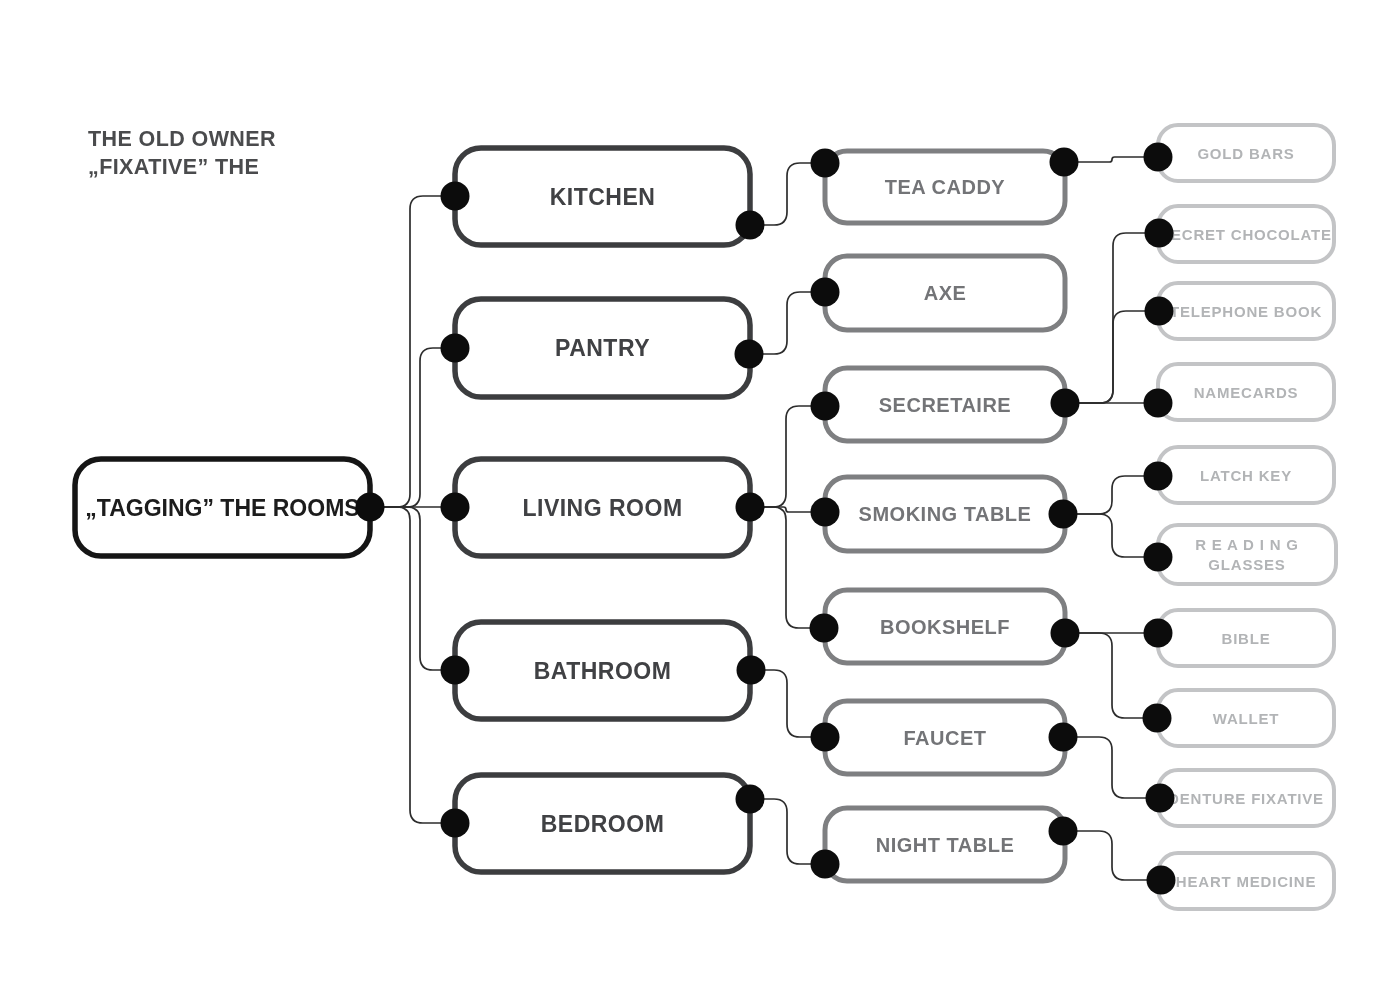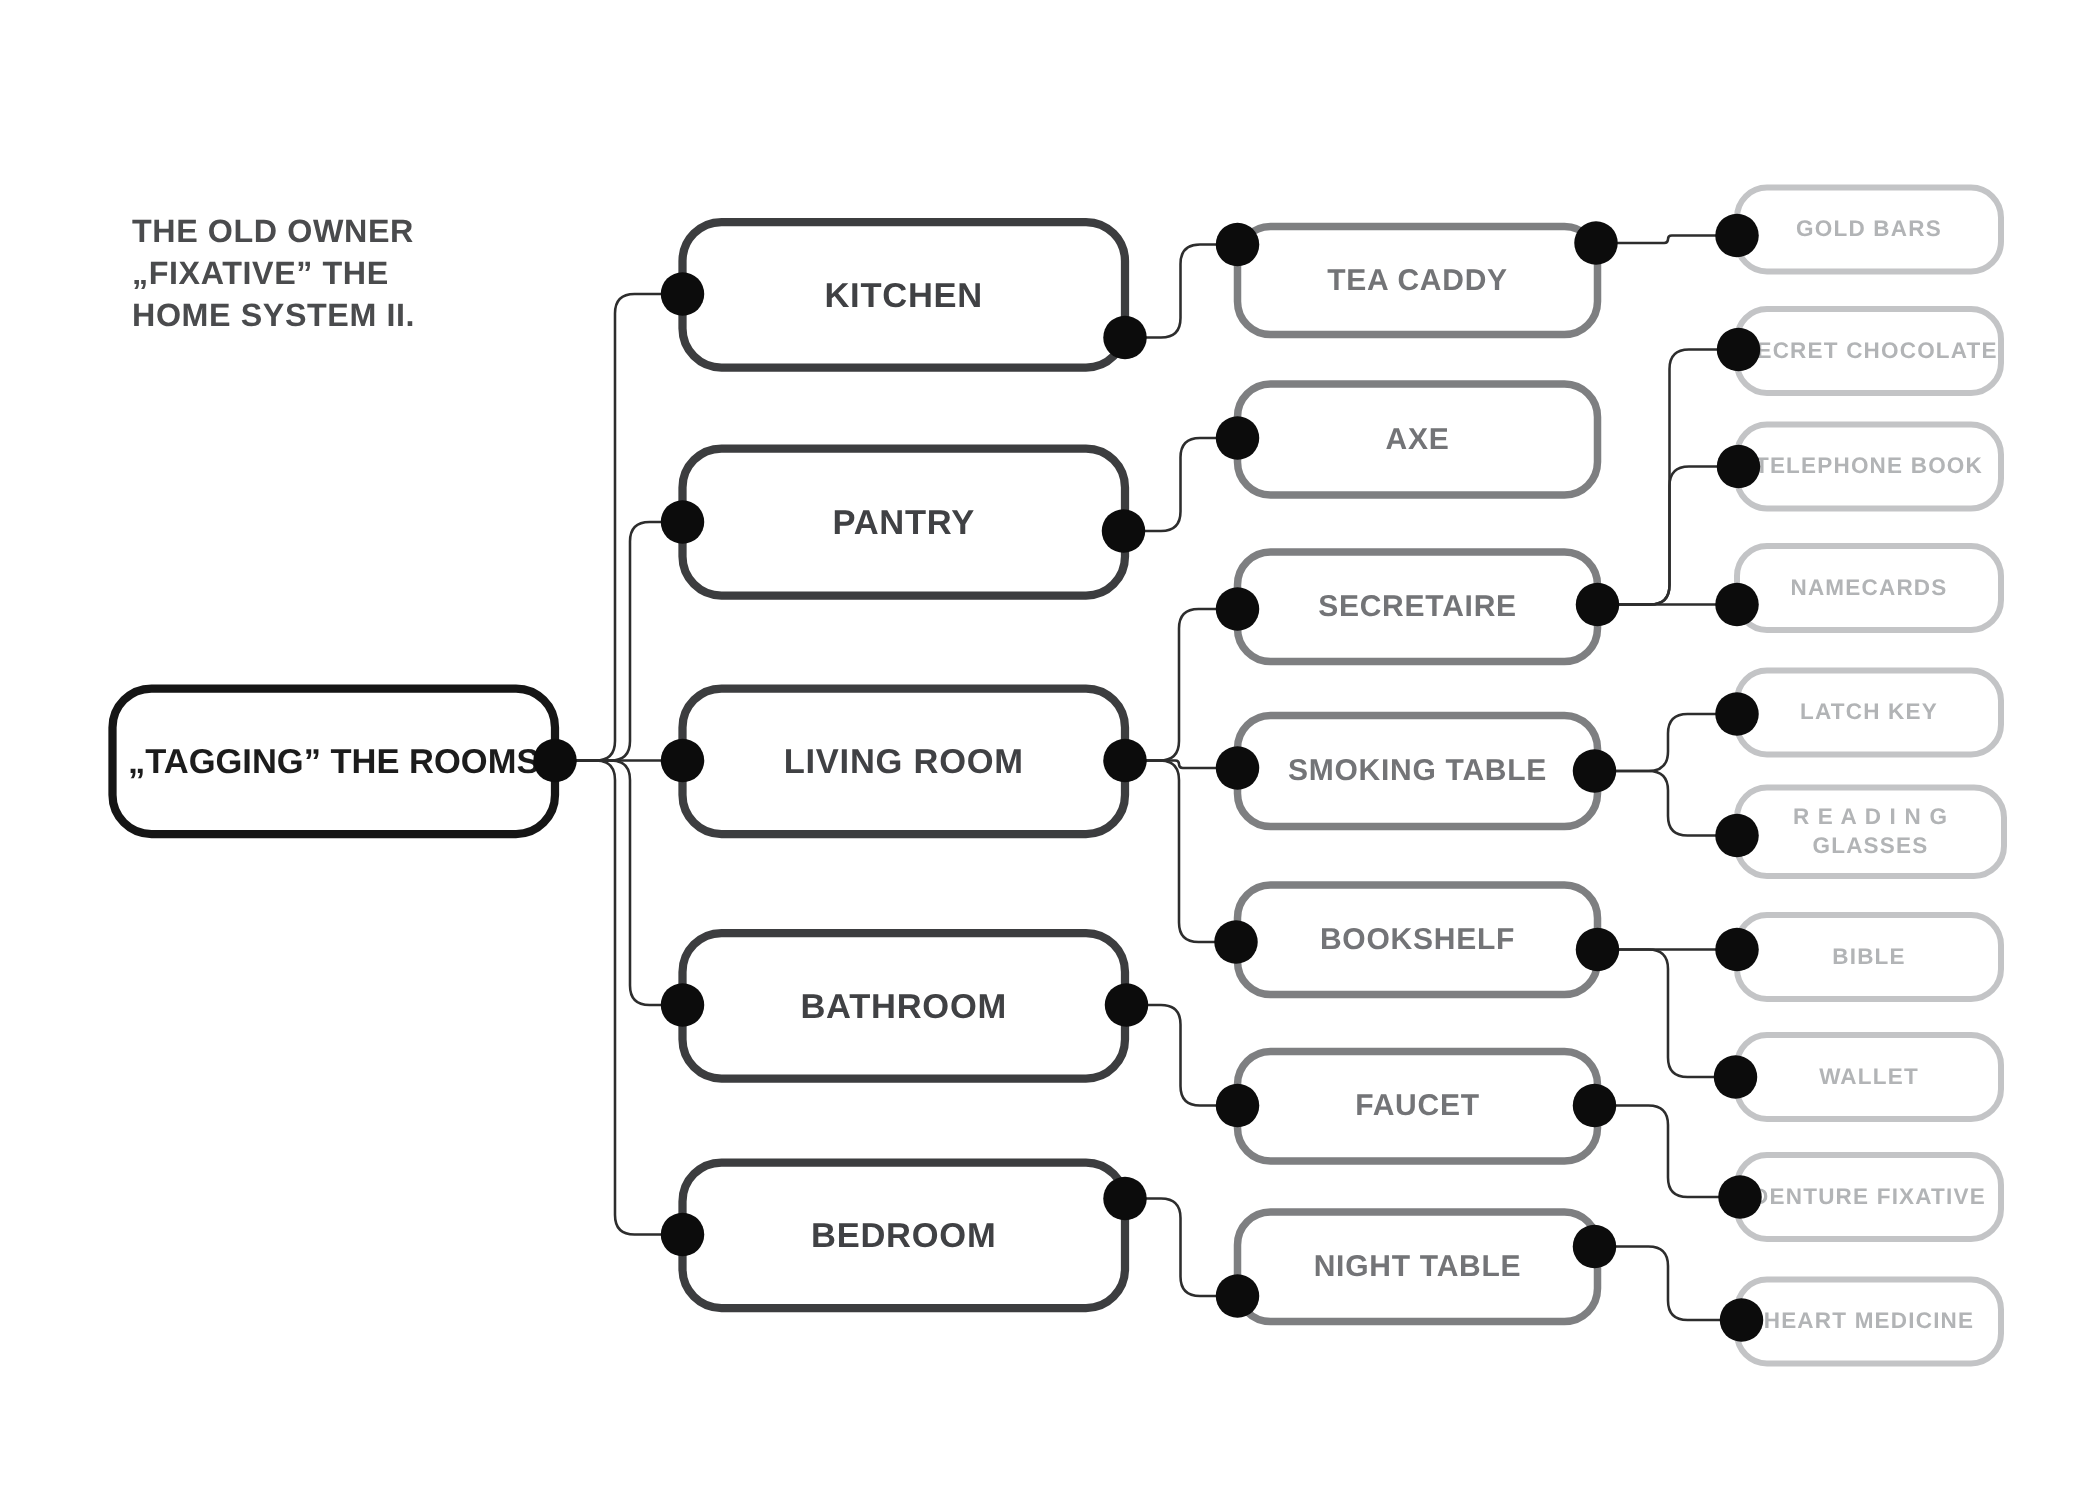--- a/index.html
+++ b/index.html
@@ -7,21 +7,21 @@
     position: relative;
     width: 1400px;
     height: 990px;
     background: #ffffff;
     overflow: hidden;
     font-family: "Liberation Sans", sans-serif;
   }
   .title-block {
     position: absolute;
     left: 88px;
-    top: 141px;
+    top: 126px;
     width: 300px;
     font-size: 21.5px;
     font-weight: 700;
     line-height: 1.3;
     letter-spacing: 0.4px;
     color: #4a4b4d;
   }
   .title-block div { white-space: nowrap; }
   svg.diagram {
     position: absolute;
@@ -33,21 +33,20 @@
     font-weight: 700;
   }
 </style>
 </head>
 <body>
 
 <div class="page">
   <div class="title-block">
     <div>THE OLD OWNER</div>
     <div>„FIXATIVE” THE</div>
-    <div>HOME SYSTEM II.</div>
   </div>
   <svg class="diagram" id="diagram-svg" width="1400" height="990" viewBox="0 0 1400 990">
       <g>
         <path d="M 370 507 L 397 507 Q 410 507 410 494 L 410 209 Q 410 196 423 196 L 455 196" fill="none" stroke="#2d2d2d" stroke-width="1.7" stroke-linecap="round"></path>
         <path d="M 370 507 L 407 507 Q 420 507 420 494 L 420 361 Q 420 348 433 348 L 455 348" fill="none" stroke="#2d2d2d" stroke-width="1.7" stroke-linecap="round"></path>
         <path d="M 370 507 L 455 507" fill="none" stroke="#2d2d2d" stroke-width="1.7" stroke-linecap="round"></path>
         <path d="M 370 507 L 407 507 Q 420 507 420 520 L 420 657 Q 420 670 433 670 L 455 670" fill="none" stroke="#2d2d2d" stroke-width="1.7" stroke-linecap="round"></path>
         <path d="M 370 507 L 397 507 Q 410 507 410 520 L 410 810 Q 410 823 423 823 L 455 823" fill="none" stroke="#2d2d2d" stroke-width="1.7" stroke-linecap="round"></path>
         <path d="M 750 225 L 774 225 Q 787 225 787 212 L 787 176 Q 787 163 800 163 L 825 163" fill="none" stroke="#2d2d2d" stroke-width="1.7" stroke-linecap="round"></path>
         <path d="M 749 354 L 774 354 Q 787 354 787 341 L 787 305 Q 787 292 800 292 L 825 292" fill="none" stroke="#2d2d2d" stroke-width="1.7" stroke-linecap="round"></path>

